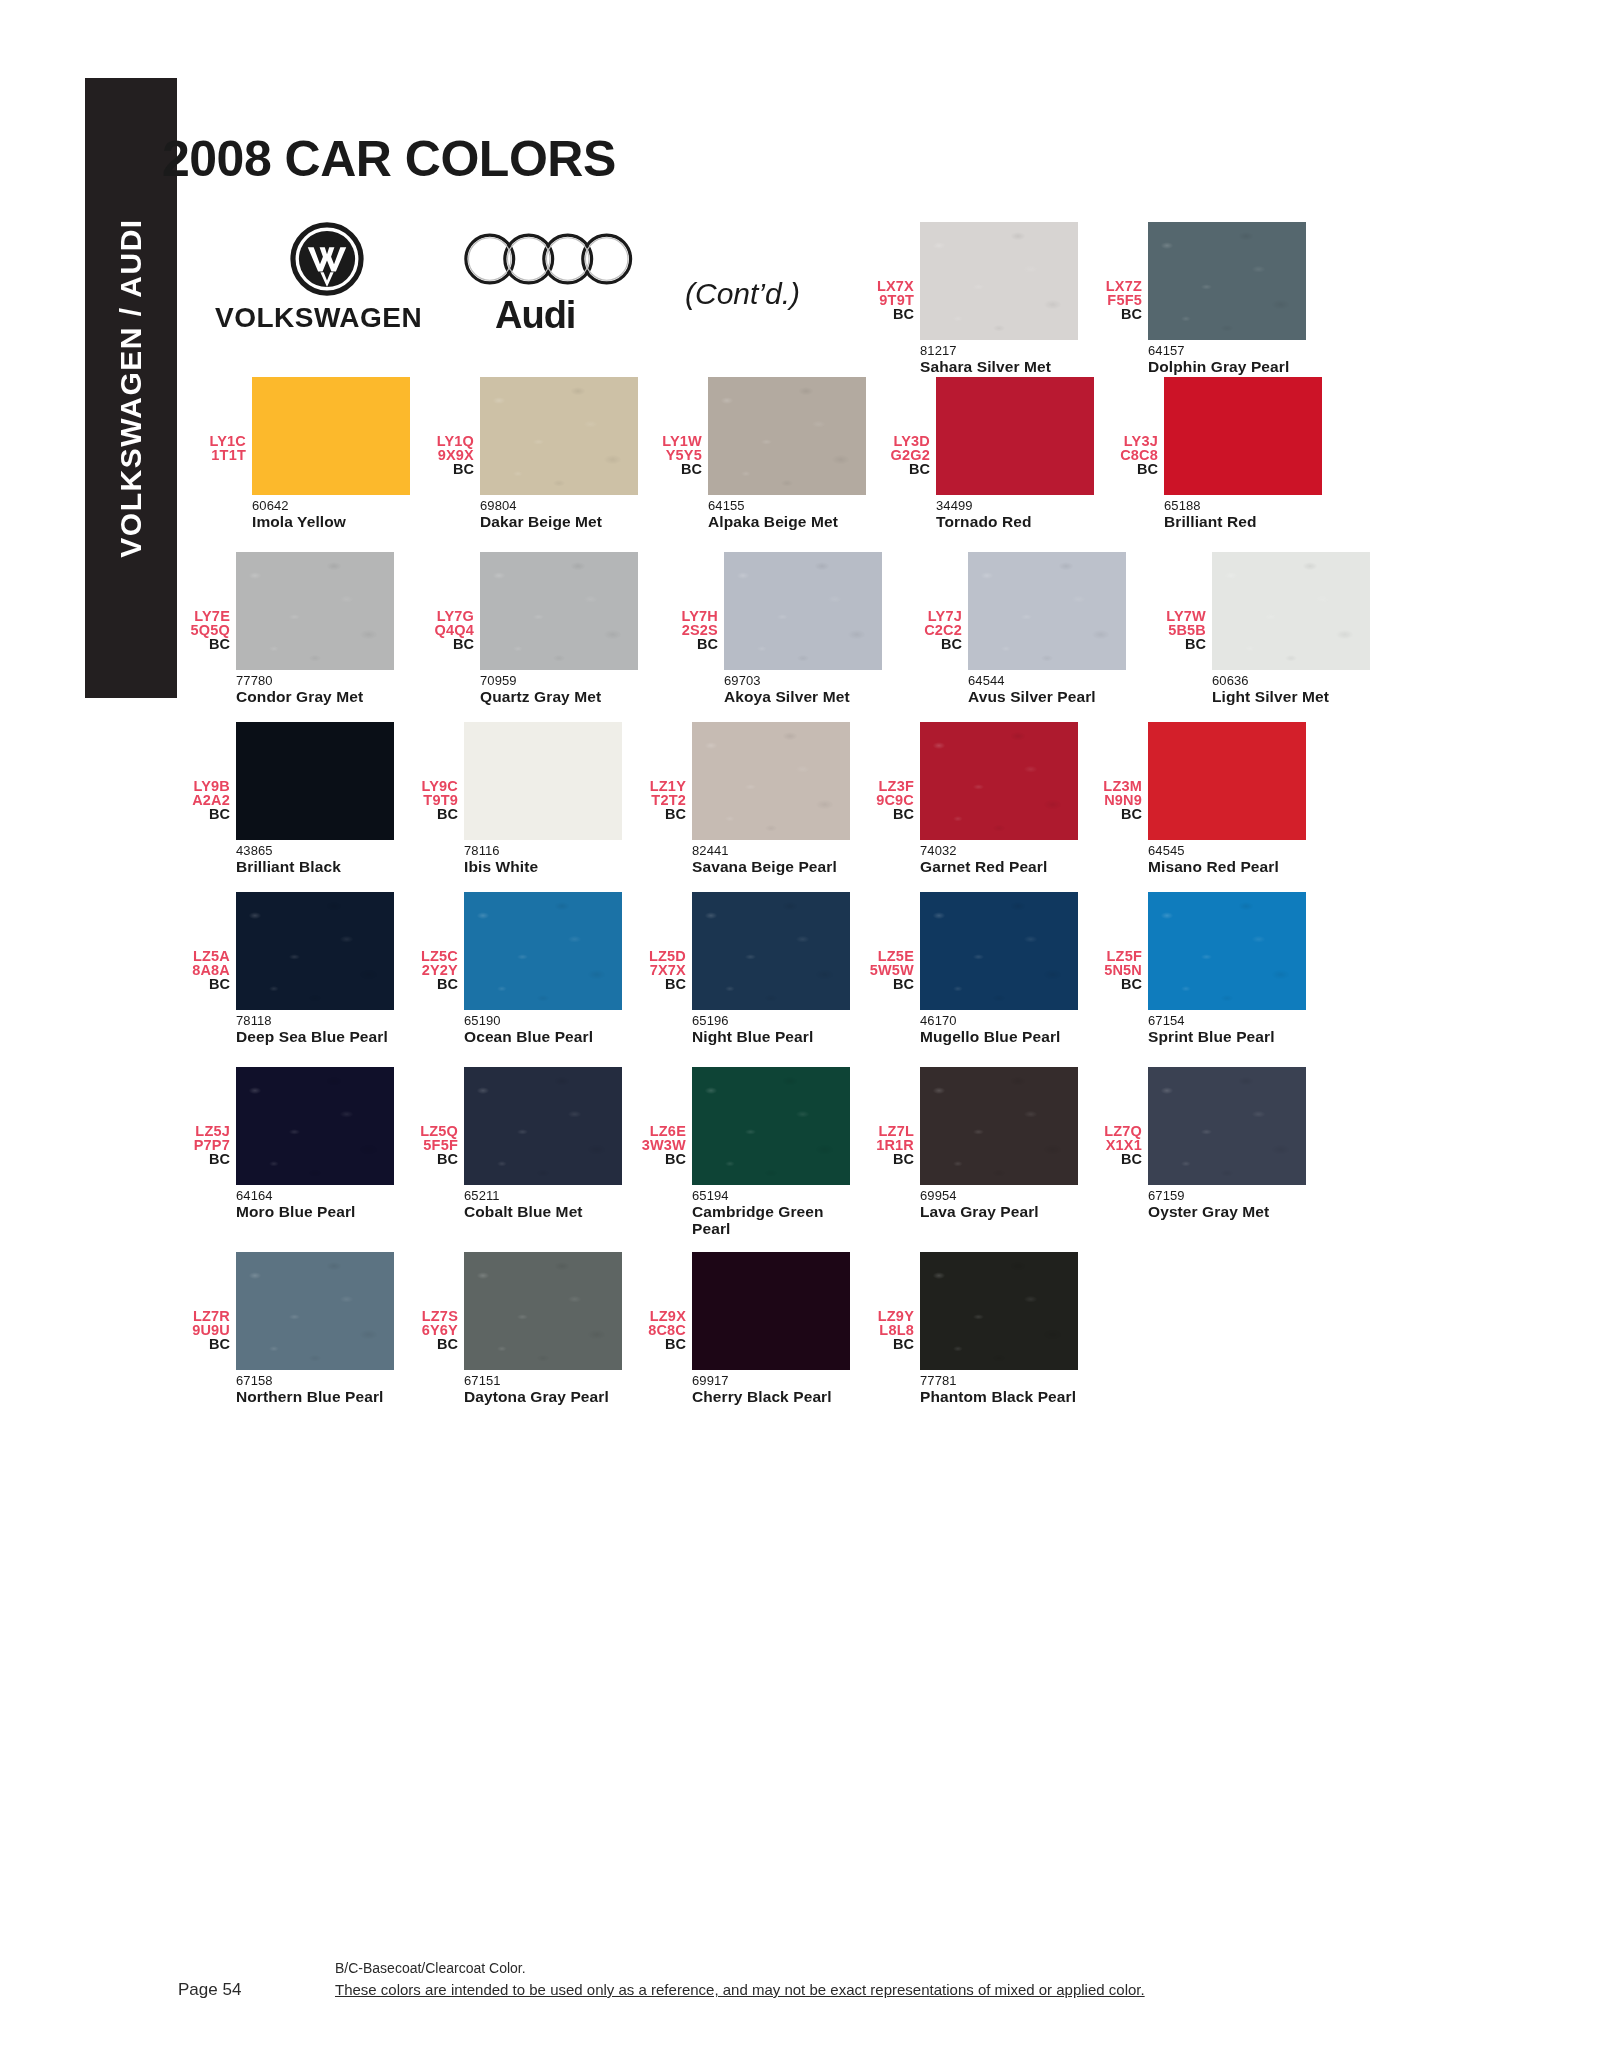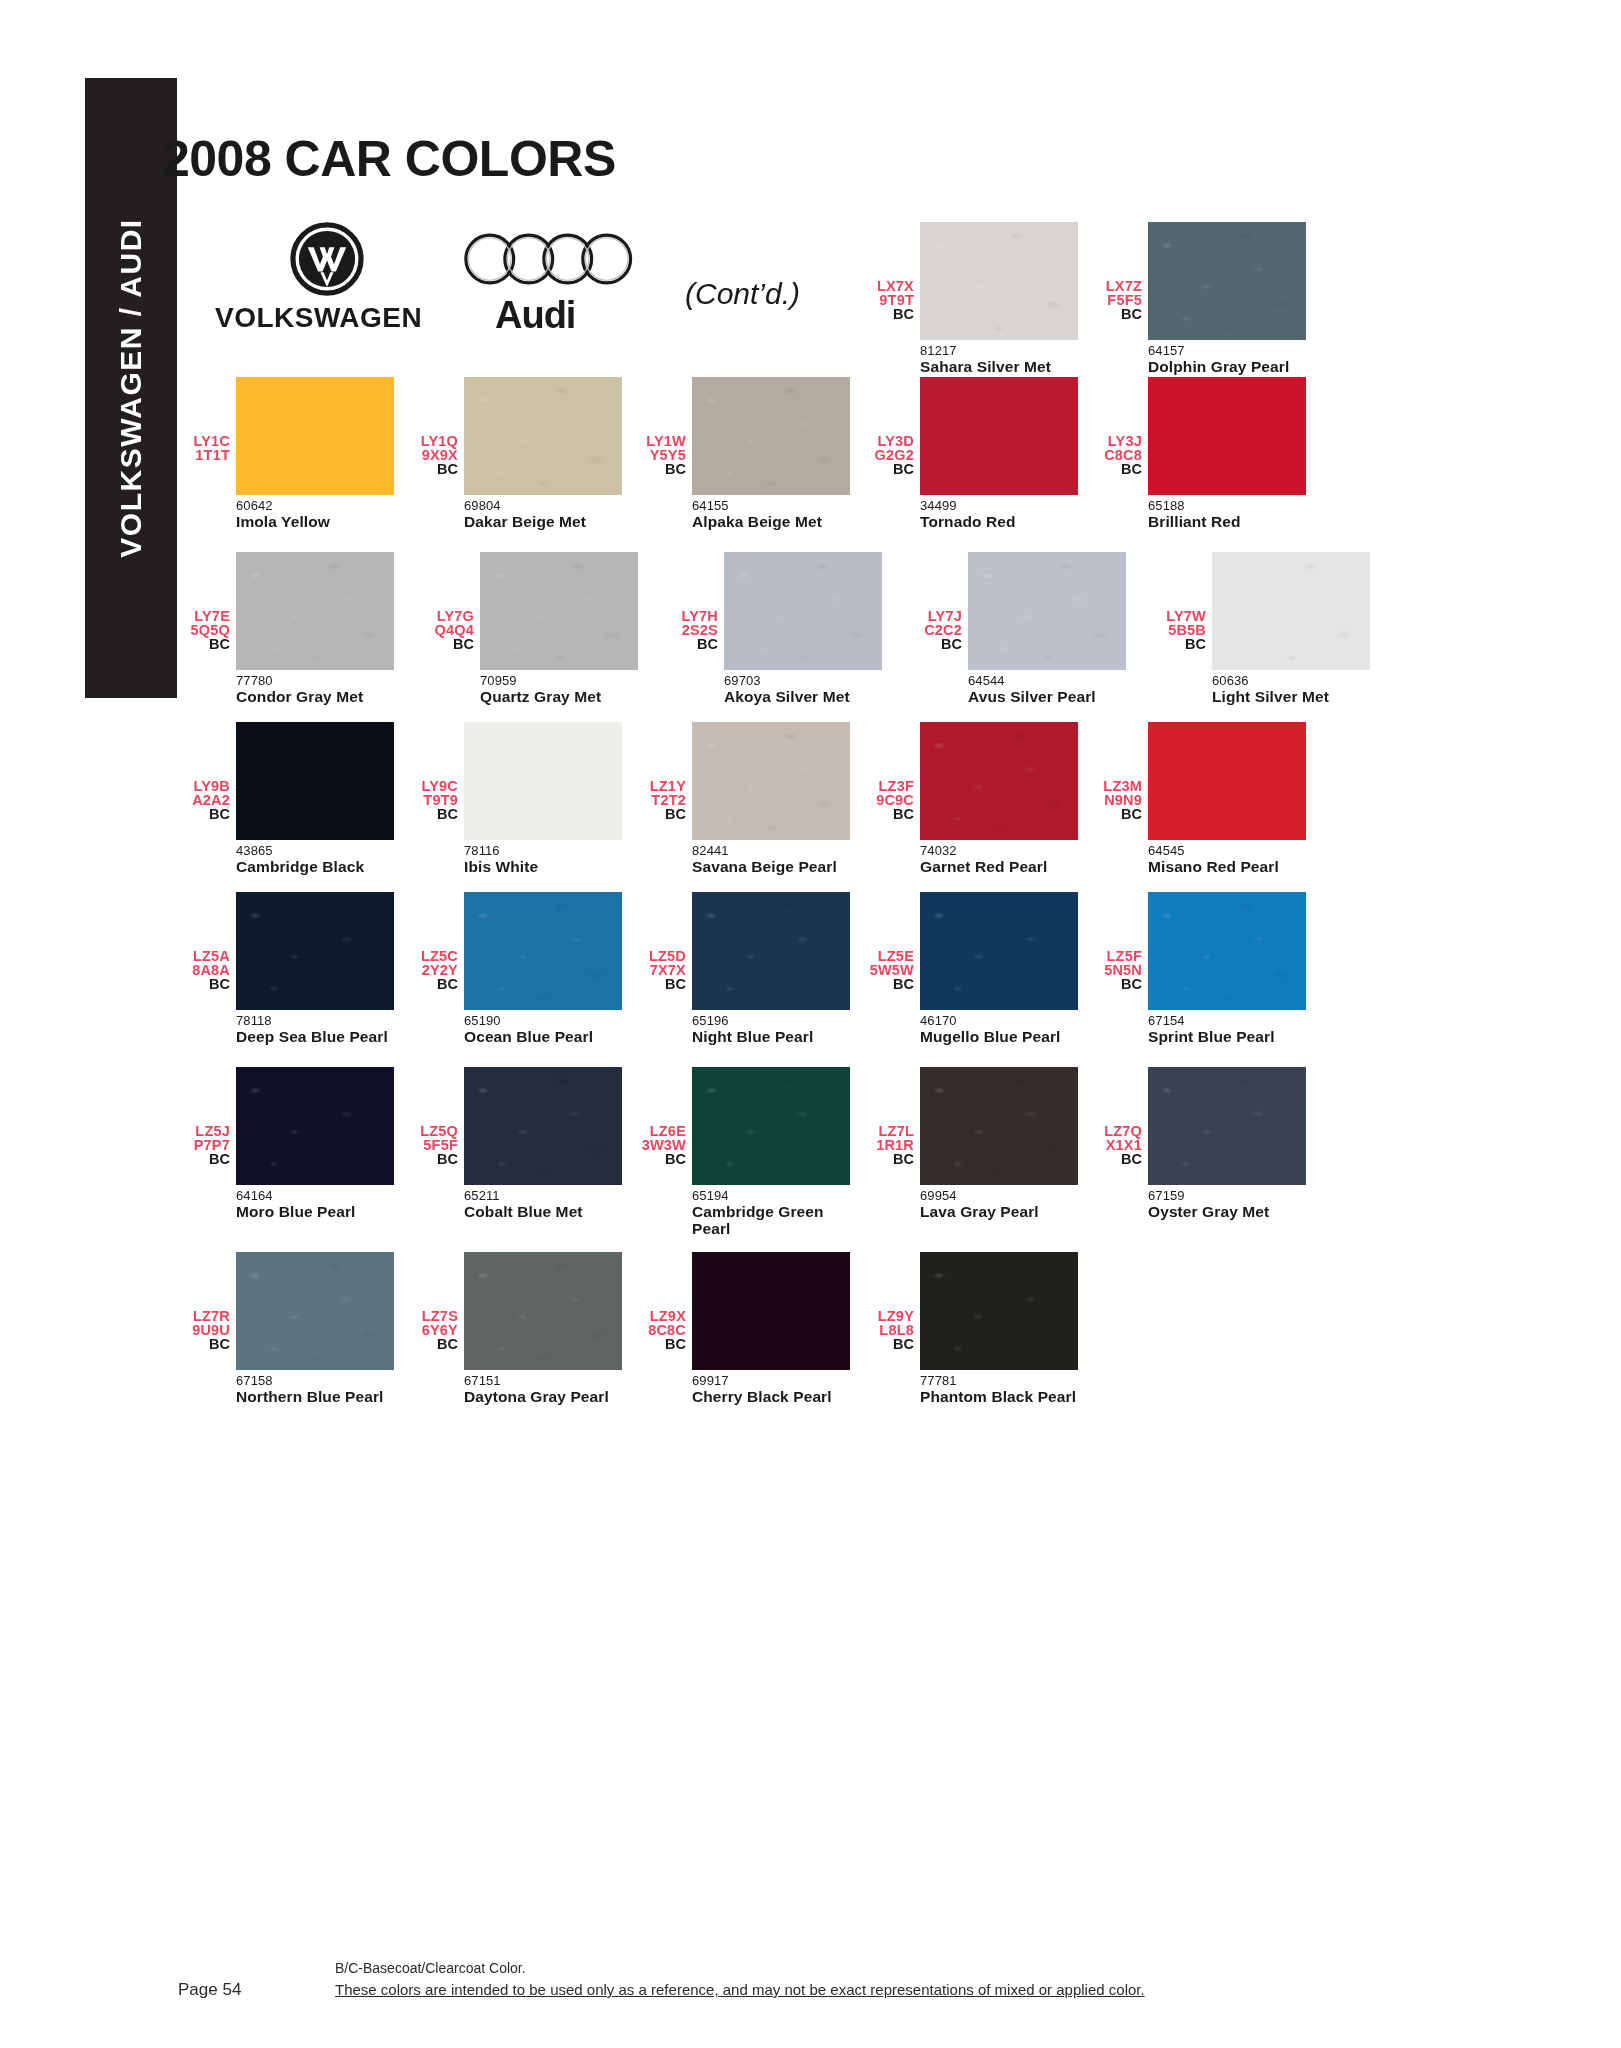--- a/index.html
+++ b/index.html
@@ -270,21 +270,21 @@
         </div>
         <div class="swatchwrap">
           <div class="swatch" style="background: rgb(85, 103, 110);">
             <div class="tex"></div>
           </div>
           <div class="num">64157</div>
           <div class="nm">Dolphin Gray Pearl</div>
         </div>
       </div>
     </div>
-    <div class="row" style="position: absolute; top: 155px; left: 0px; align-items: flex-end;">
+    <div class="row" style="position: absolute; top: 155px; left: 16px; align-items: flex-end;">
       <div class="cell">
         <div class="code">
           <div class="c1">LY1C</div>
           <div class="c2">1T1T</div>
           <div class="bc"></div>
         </div>
         <div class="swatchwrap">
           <div class="swatch flat" style="background: rgb(252, 185, 44);"></div>
           <div class="num">60642</div>
           <div class="nm">Imola Yellow</div>
@@ -418,21 +418,21 @@
     <div class="row" style="position: absolute; top: 500px; left: 0px;">
       <div class="cell">
         <div class="code">
           <div class="c1">LY9B</div>
           <div class="c2">A2A2</div>
           <div class="bc">BC</div>
         </div>
         <div class="swatchwrap">
           <div class="swatch flat" style="background: rgb(10, 15, 23);"></div>
           <div class="num">43865</div>
-          <div class="nm">Cambridge Black</div>
+          <div class="nm">Brilliant Black</div>
         </div>
       </div>
       <div class="cell">
         <div class="code">
           <div class="c1">LY9C</div>
           <div class="c2">T9T9</div>
           <div class="bc">BC</div>
         </div>
         <div class="swatchwrap">
           <div class="swatch flat" style="background: rgb(239, 238, 232);"></div>

